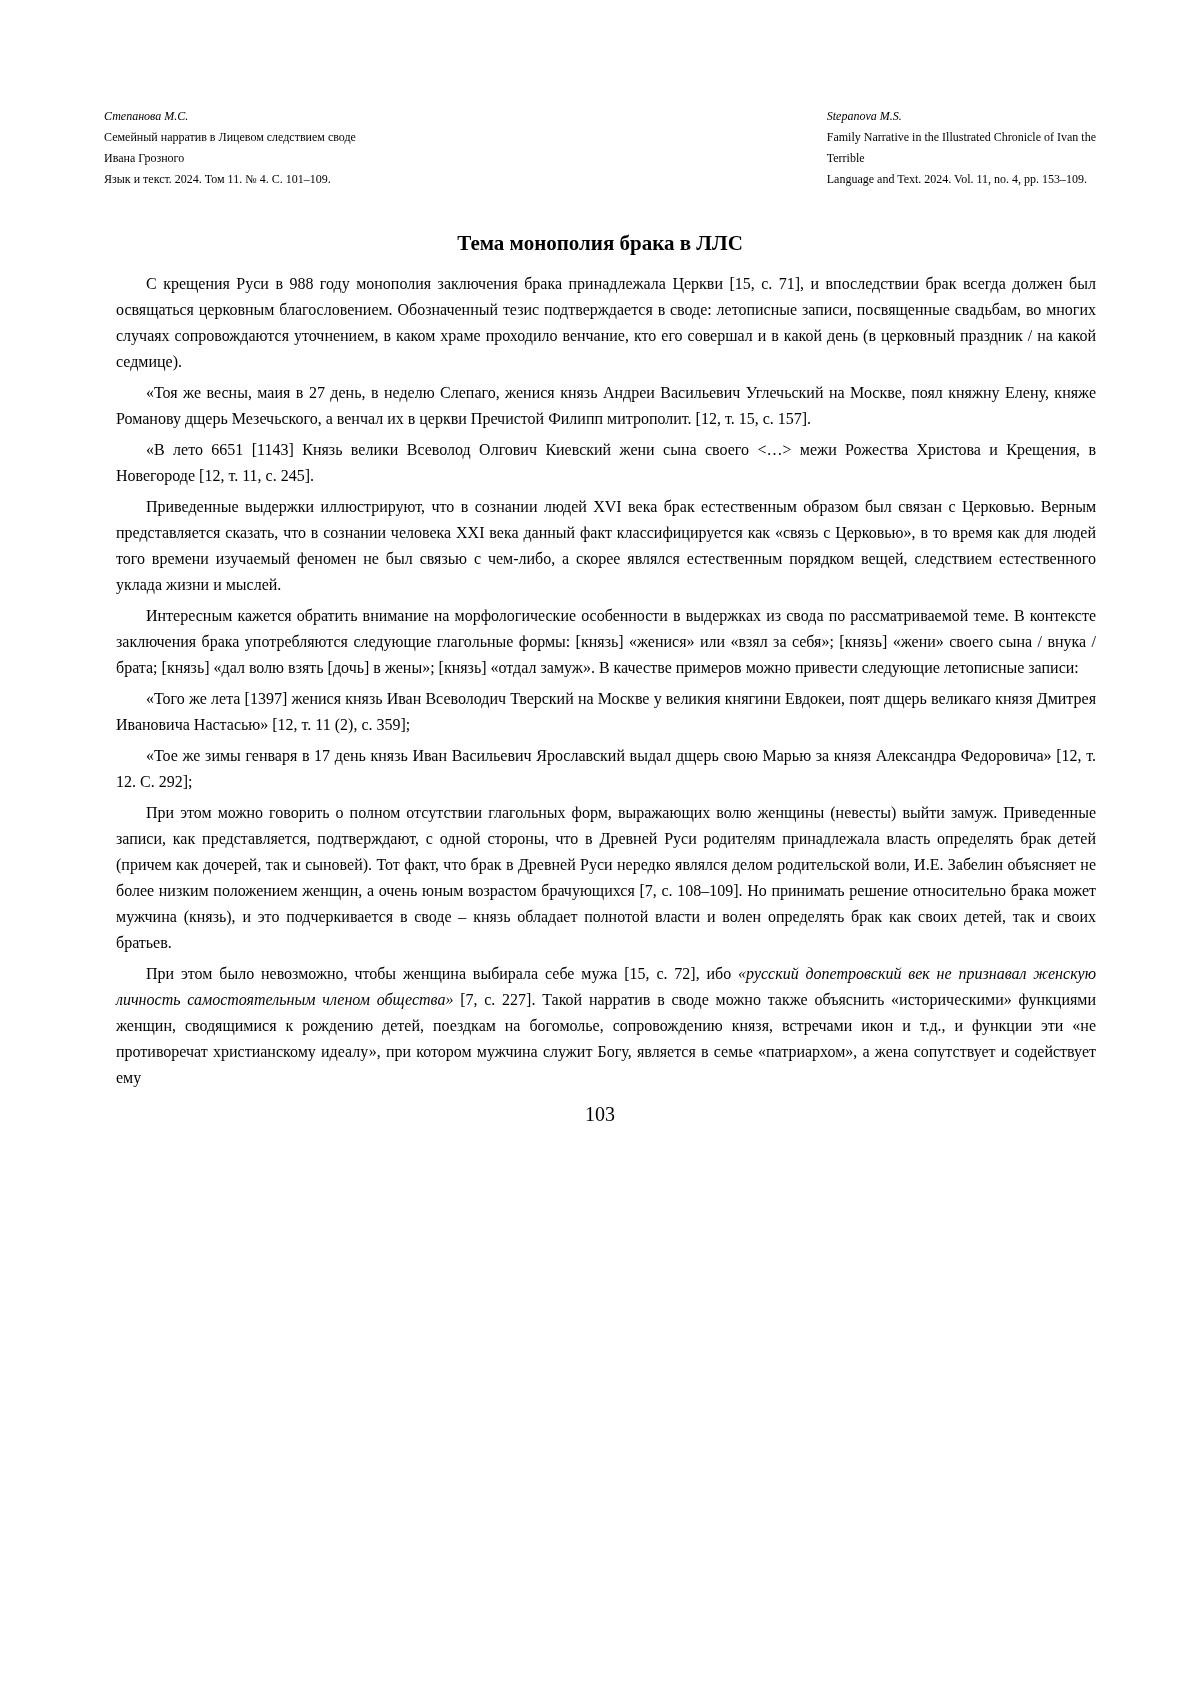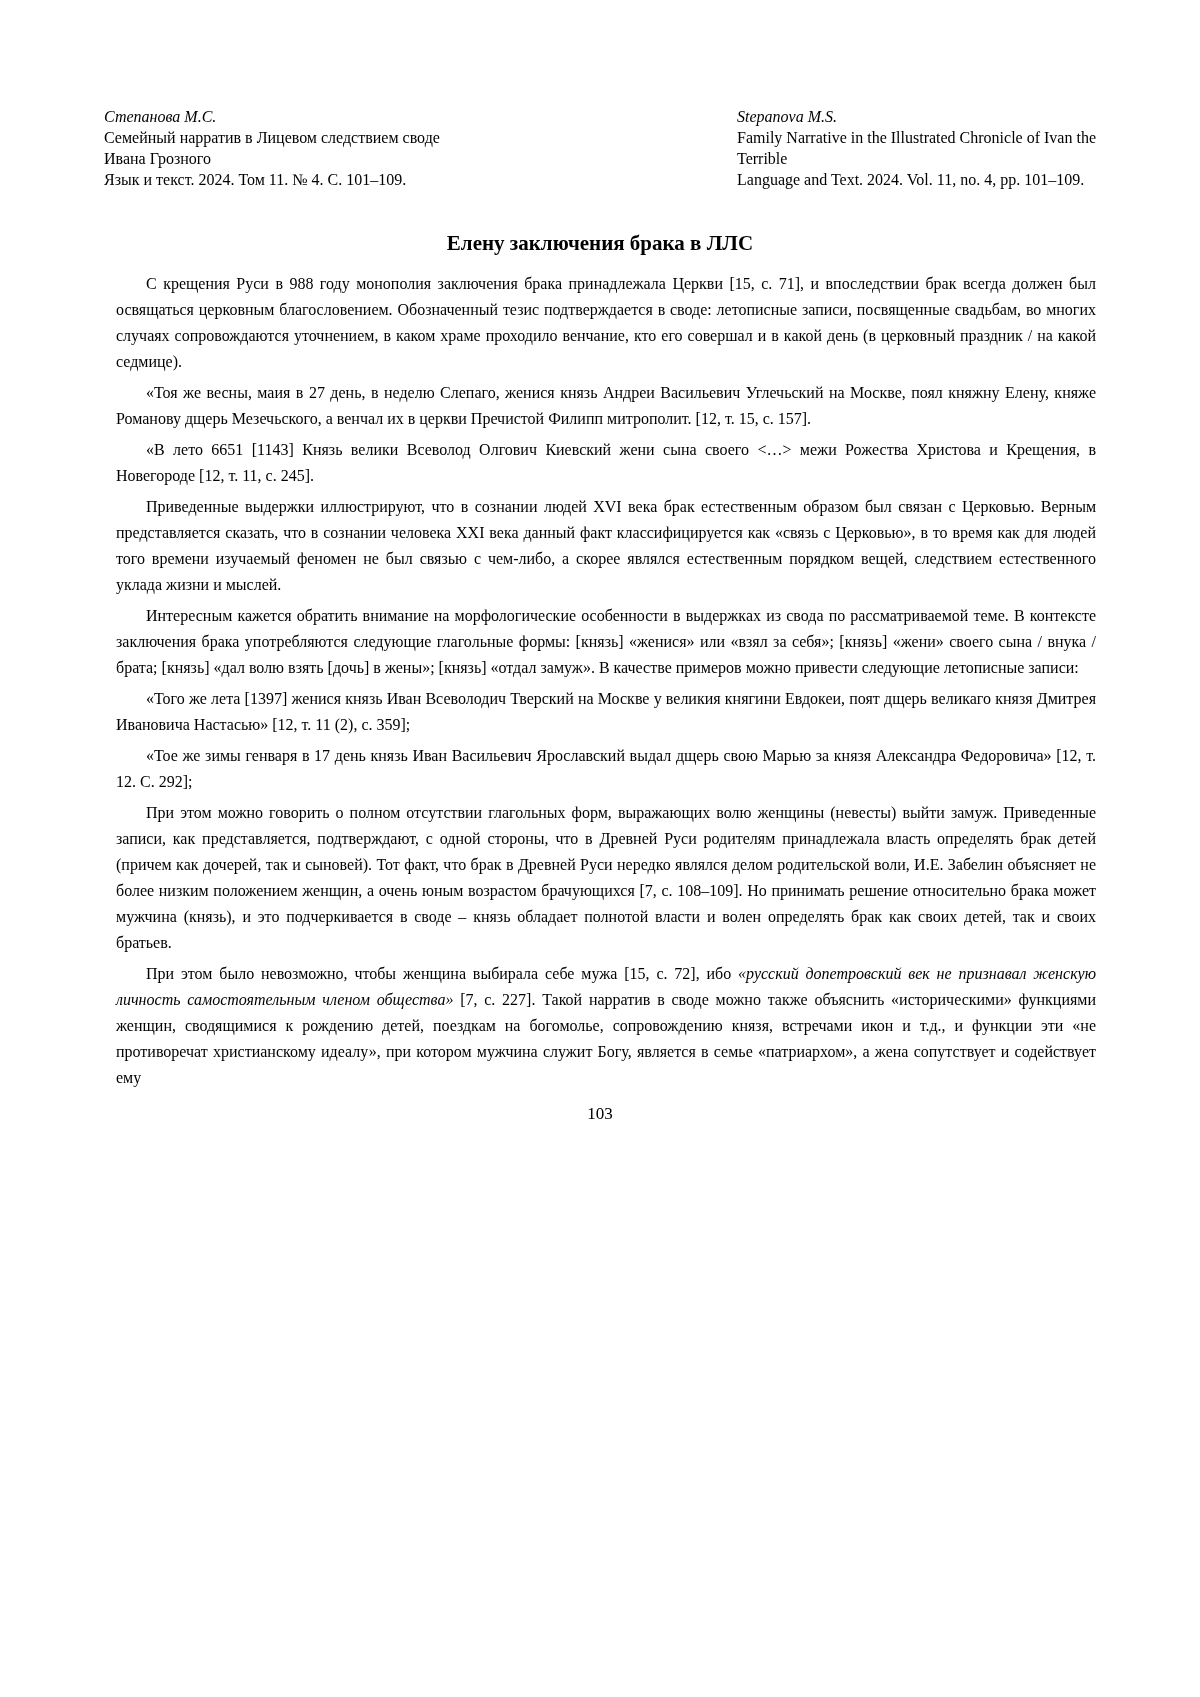--- a/index.html
+++ b/index.html
@@ -13,21 +13,21 @@
   }
   .page {
     width: 1200px;
     min-height: 1697px;
     padding: 106px 104px 0 104px;
   }
   .doc-header {
     display: flex;
     justify-content: space-between;
     align-items: flex-start;
-    font-size: 16px;
+    font-size: 12px;
     line-height: 21px;
   }
   .doc-header .col { max-width: 49%; }
   .col-left  { text-align: left; }
   .col-right { text-align: left; }
   .author-line { font-style: italic; }
   .article-title {
     text-align: center;
     font-weight: bold;
     font-size: 21px;
@@ -38,21 +38,21 @@
   .body-text p {
     font-size: 16px;
     line-height: 26px;
     text-align: justify;
     text-indent: 30px;
     margin: 0 0 5px 12px;
   }
   .italic-run { font-style: italic; }
   .page-number {
     text-align: center;
-    font-size: 17px;
+    font-size: 20px;
     line-height: 22px;
     margin-top: 12px;
     padding-bottom: 40px;
   }
 </style>
 </head>
 <body>
 
 <div class="page">
 
@@ -60,25 +60,25 @@
     <div class="col col-left">
       <div class="author-line">Степанова М.С.</div>
       <div>Семейный нарратив в Лицевом следствием своде</div>
       <div>Ивана Грозного</div>
       <div>Язык и текст. 2024. Том 11. № 4. С. 101–109.</div>
     </div>
     <div class="col col-right">
       <div class="author-line">Stepanova M.S.</div>
       <div>Family Narrative in the Illustrated Chronicle of Ivan the</div>
       <div>Terrible</div>
-      <div>Language and Text. 2024. Vol. 11, no. 4, pp. 101–109.</div>
+      <div>Language and Text. 2024. Vol. 11, no. 4, pp. 153–109.</div>
     </div>
   </div>
 
-  <h1 class="article-title">Елену заключения брака в ЛЛС</h1>
+  <h1 class="article-title">Тема монополия брака в ЛЛС</h1>
 
   <div class="body-text">
     <p>С крещения Руси в 988 году монополия заключения брака принадлежала Церкви [15, с. 71], и впоследствии брак всегда должен был освящаться церковным благословением. Обозначенный тезис подтверждается в своде: летописные записи, посвященные свадьбам, во многих случаях сопровождаются уточнением, в каком храме проходило венчание, кто его совершал и в какой день (в церковный праздник / на какой седмице).</p>
     <p>«Тоя же весны, маия в 27 день, в неделю Слепаго, женися князь Андреи Васильевич Углечьский на Москве, поял княжну Елену, княже Романову дщерь Мезечьского, а венчал их в церкви Пречистой Филипп митрополит. [12, т. 15, с. 157].</p>
     <p>«В лето 6651 [1143] Князь велики Всеволод Олгович Киевский жени сына своего &lt;…&gt; межи Рожества Христова и Крещения, в Новегороде [12, т. 11, с. 245].</p>
     <p>Приведенные выдержки иллюстрируют, что в сознании людей XVI века брак естественным образом был связан с Церковью. Верным представляется сказать, что в сознании человека XXI века данный факт классифицируется как «связь с Церковью», в то время как для людей того времени изучаемый феномен не был связью с чем-либо, а скорее являлся естественным порядком вещей, следствием естественного уклада жизни и мыслей.</p>
     <p>Интересным кажется обратить внимание на морфологические особенности в выдержках из свода по рассматриваемой теме. В контексте заключения брака употребляются следующие глагольные формы: [князь] «женися» или «взял за себя»; [князь] «жени» своего сына / внука / брата; [князь] «дал волю взять [дочь] в жены»; [князь] «отдал замуж». В качестве примеров можно привести следующие летописные записи:</p>
     <p>«Того же лета [1397] женися князь Иван Всеволодич Тверский на Москве у великия княгини Евдокеи, поят дщерь великаго князя Дмитрея Ивановича Настасью» [12, т. 11 (2), с. 359];</p>
     <p>«Тое же зимы генваря в 17 день князь Иван Васильевич Ярославский выдал дщерь свою Марью за князя Александра Федоровича» [12, т. 12. С. 292];</p>
     <p>При этом можно говорить о полном отсутствии глагольных форм, выражающих волю женщины (невесты) выйти замуж. Приведенные записи, как представляется, подтверждают, с одной стороны, что в Древней Руси родителям принадлежала власть определять брак детей (причем как дочерей, так и сыновей). Тот факт, что брак в Древней Руси нередко являлся делом родительской воли, И.Е. Забелин объясняет не более низким положением женщин, а очень юным возрастом брачующихся [7, с. 108–109]. Но принимать решение относительно брака может мужчина (князь), и это подчеркивается в своде – князь обладает полнотой власти и волен определять брак как своих детей, так и своих братьев.</p>

